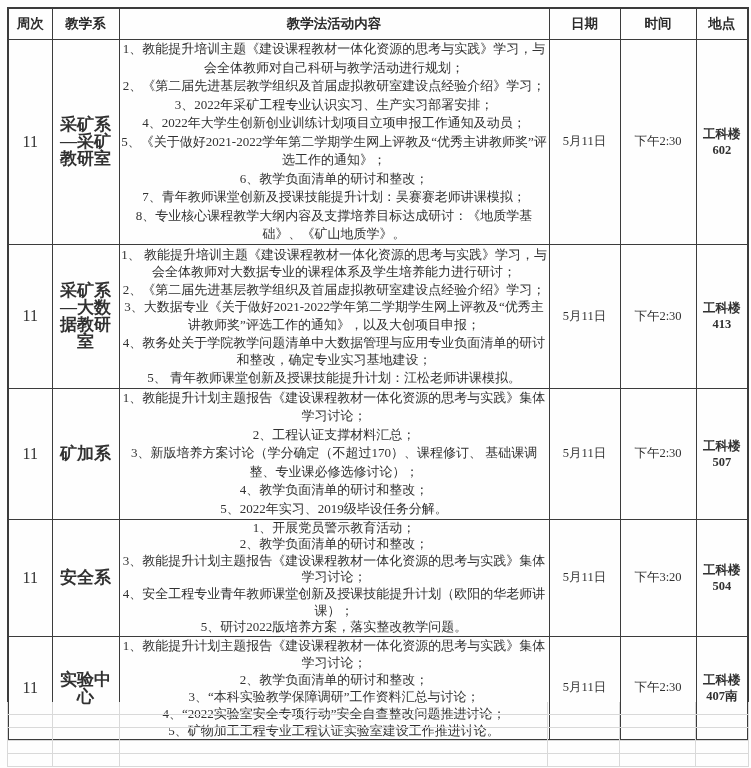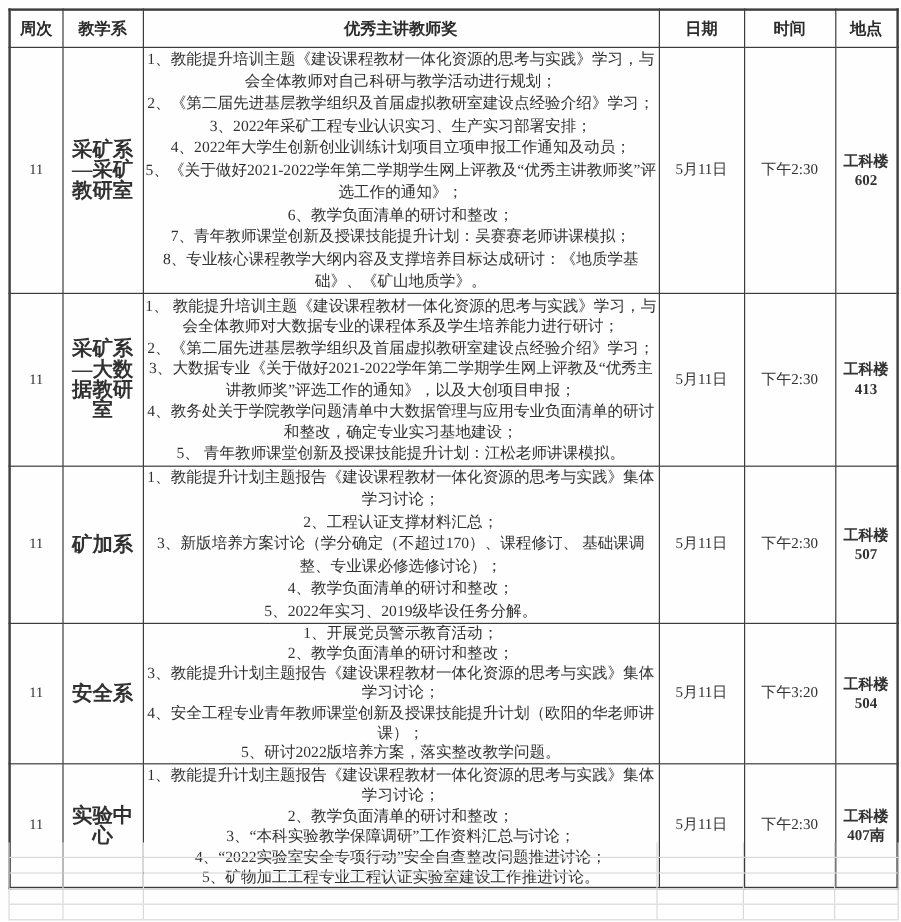--- a/index.html
+++ b/index.html
@@ -15,21 +15,21 @@
     border:2px solid #3c3c3c;
   }
   table.main th,table.main td{
     border:1px solid #3c3c3c;
     overflow:hidden;padding:0;
     vertical-align:middle;text-align:center;
   }
   table.main th{
     height:30px;font-size:13.5px;font-weight:bold;color:#2b2b2b;
   }
-  td.week{font-size:12px;}
+  td.week{font-size:16px;}
   td.dept{font-size:17px;line-height:17px;padding:0 3px;font-weight:bold;}
   td.content{
     vertical-align:top;text-align:left;
     font-size:13px;line-height:18.6px;
     padding:1px 1px 0 4px;
     white-space:pre-line;
   }
   td.date,td.time{font-size:12.5px;margin-left:35px;}
   td.loc{font-size:12.5px;line-height:16px;padding:0 2px;font-weight:bold;}
   tr.r0{height:188px;} tr.r0 td.content{line-height:18.5px;}
@@ -61,21 +61,21 @@
         <col style="width:67px">
         <col style="width:430px">
       <col style="width:71px">
         <col style="width:76px">
         <col style="width:52px">
     </colgroup>
     <thead>
       <tr>
         <th>周次</th>
         <th>教学系</th>
-        <th>优秀主讲教师奖</th>
+        <th>教学法活动内容</th>
         <th>日期</th>
         <th>时间</th>
         <th>地点</th>
       </tr>
     </thead>
     <tbody>
       <tr class="r0">
         <td class="week">11</td>
         <td class="dept">采矿系—采矿教研室</td>
         <td class="content">1、教能提升培训主题《建设课程教材一体化资源的思考与实践》学习，与会全体教师对自己科研与教学活动进行规划；

